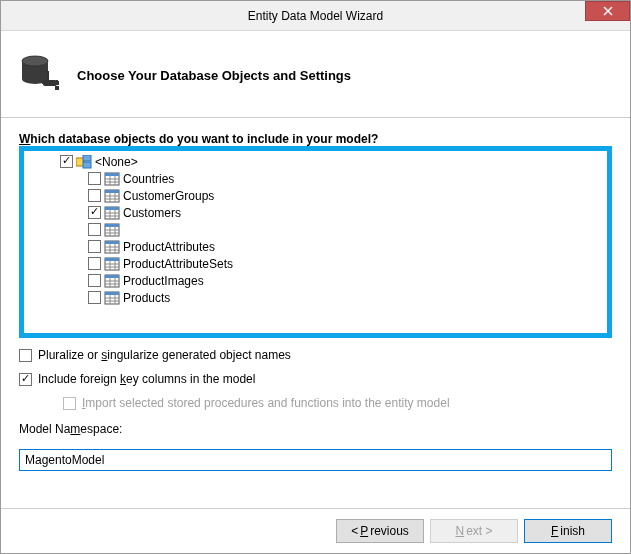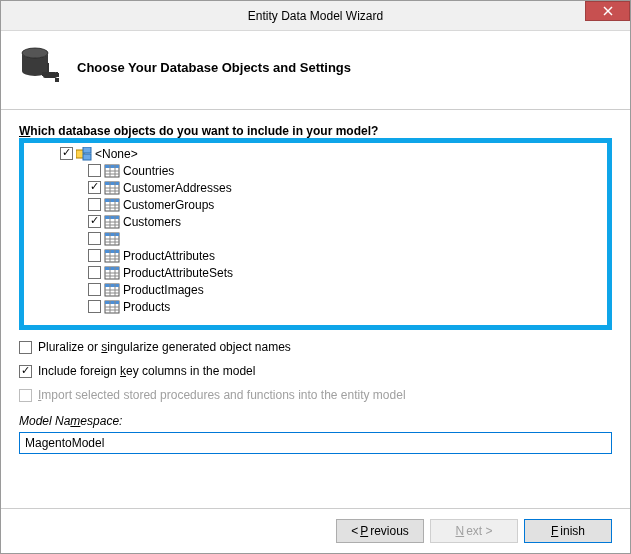--- a/index.html
+++ b/index.html
@@ -42,21 +42,21 @@
     background: #c75050;
     color: #fff;
     display: flex;
     align-items: center;
     justify-content: center;
     font-size: 12px;
     line-height: 1;
     border: 1px solid #a04040;
   }
   .header {
-    padding: 14px 18px 20px 18px;
+    padding: 22px 18px 20px 18px;
     display: flex;
     align-items: center;
     gap: 14px;
     border-bottom: 1px solid #ccc;
   }
   .header-icon svg { display: block; }
   .header-title {
     font-size: 13px;
     font-weight: bold;
     color: #000;
@@ -106,30 +106,30 @@
     position: relative;
     top: -1px;
   }
   .tree-label { font-size: 12px; color: #000; }
   .option-row {
     display: flex;
     align-items: flex-end;
     gap: 6px;
     margin-top: 10px;
   }
-  .option-row.disabled { color: #a0a0a0; }
+  .option-row.disabled { color: #a0a0a0; margin-left: 44px; }
   .option-row.disabled .chk { border-color: #bdbdbd; }
-  .field-label { margin-top: 12px; font-style: italic; }
+  .field-label { margin-top: 12px; }
   .namespace-input {
     width: 100%;
     border: 1px solid #0078d7;
     padding: 3px 5px;
     font-family: inherit;
     font-size: 12px;
-    margin-top: 4px;
+    margin-top: 13px;
   }
   .footer {
     border-top: 1px solid #ccc;
     padding: 10px 18px;
     display: flex;
     justify-content: flex-end;
     gap: 6px;
   }
   .btn {
     width: 88px;
@@ -202,34 +202,20 @@
               <svg width="16" height="14" viewBox="0 0 16 14">
   <rect x="1" y="1" width="14" height="12" fill="#fff" stroke="#555"></rect>
   <rect x="1" y="1" width="14" height="3" fill="#4d8fd6"></rect>
   <line x1="6" y1="1" x2="6" y2="13" stroke="#888"></line>
   <line x1="11" y1="1" x2="11" y2="13" stroke="#888"></line>
   <line x1="1" y1="7" x2="15" y2="7" stroke="#888"></line>
   <line x1="1" y1="10" x2="15" y2="10" stroke="#888"></line>
 </svg>
             </span>
             <span class="tree-label">Countries</span>
-          </div>
-          <div class="tree-row indent1">
-            <span class="chk checked"></span>
-            <span class="table-icon">
-              <svg width="16" height="14" viewBox="0 0 16 14">
-  <rect x="1" y="1" width="14" height="12" fill="#fff" stroke="#555"></rect>
-  <rect x="1" y="1" width="14" height="3" fill="#4d8fd6"></rect>
-  <line x1="6" y1="1" x2="6" y2="13" stroke="#888"></line>
-  <line x1="11" y1="1" x2="11" y2="13" stroke="#888"></line>
-  <line x1="1" y1="7" x2="15" y2="7" stroke="#888"></line>
-  <line x1="1" y1="10" x2="15" y2="10" stroke="#888"></line>
-</svg>
-            </span>
-            <span class="tree-label">CustomerAddresses</span>
           </div>
           <div class="tree-row indent1">
             <span class="chk"></span>
             <span class="table-icon">
               <svg width="16" height="14" viewBox="0 0 16 14">
   <rect x="1" y="1" width="14" height="12" fill="#fff" stroke="#555"></rect>
   <rect x="1" y="1" width="14" height="3" fill="#4d8fd6"></rect>
   <line x1="6" y1="1" x2="6" y2="13" stroke="#888"></line>
   <line x1="11" y1="1" x2="11" y2="13" stroke="#888"></line>
   <line x1="1" y1="7" x2="15" y2="7" stroke="#888"></line>

